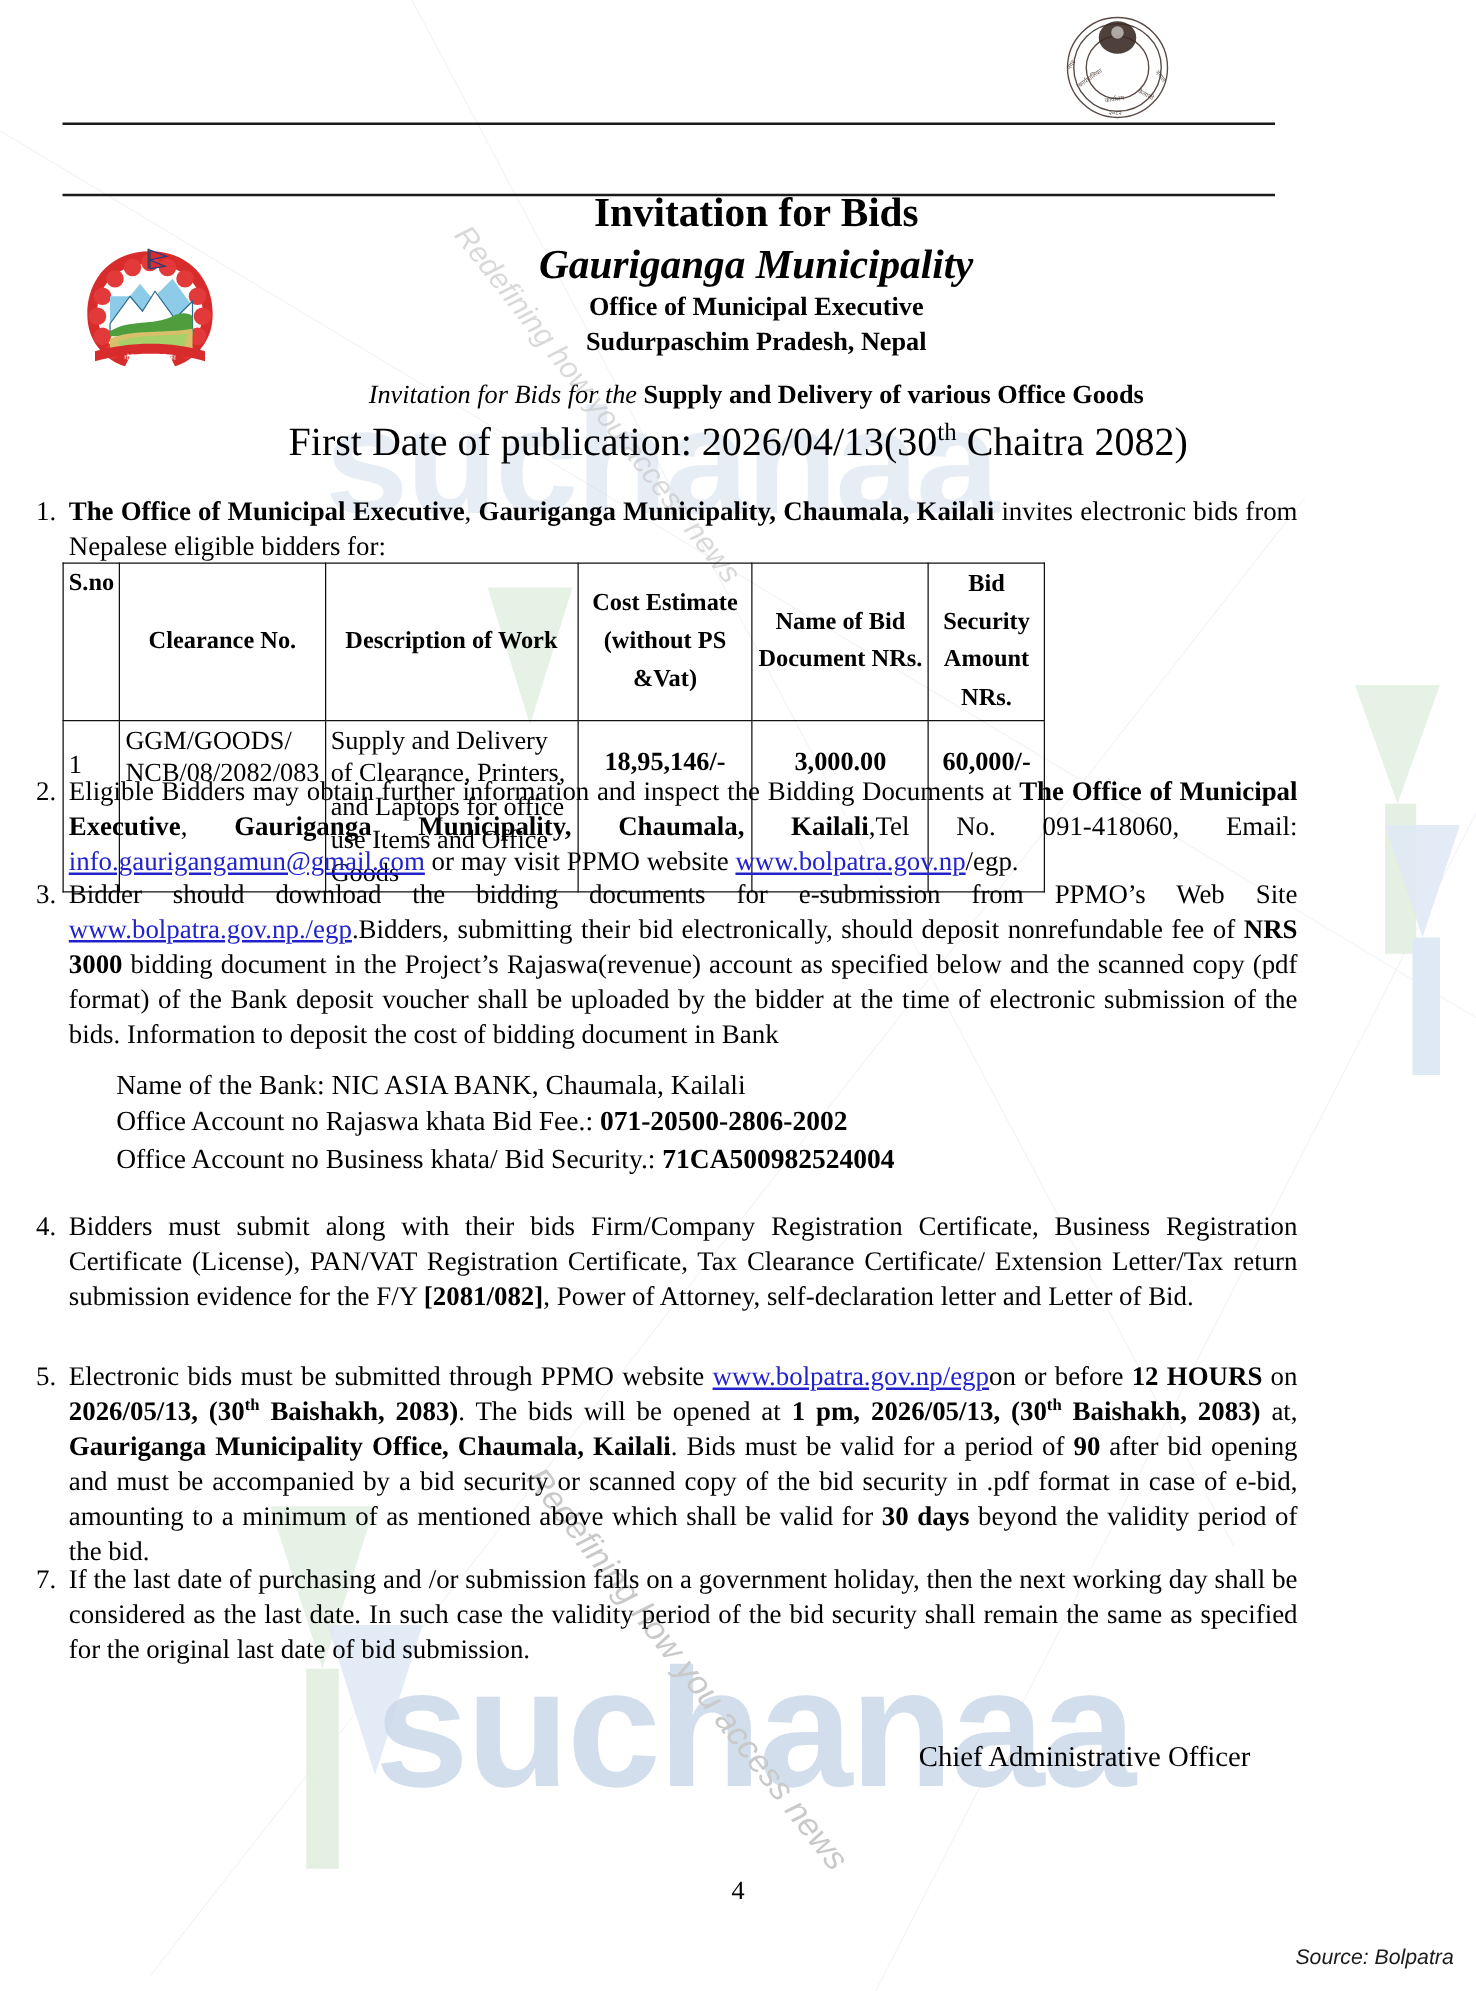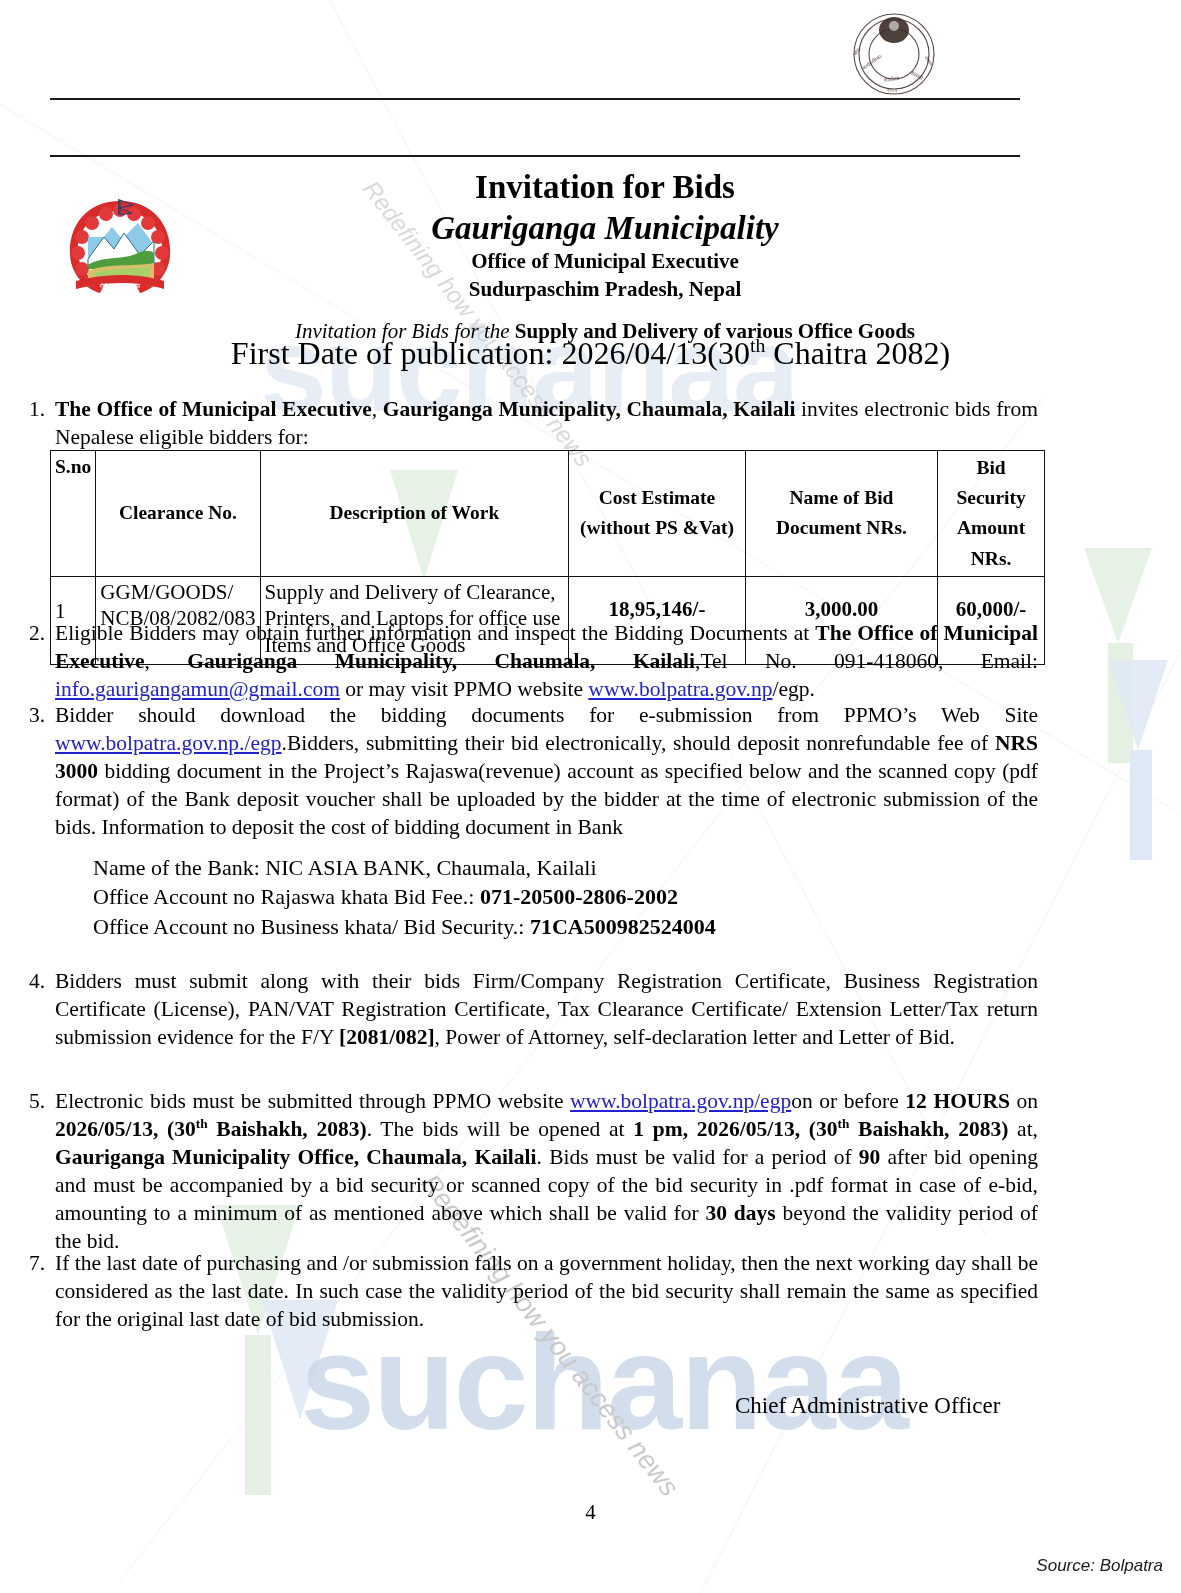--- a/index.html
+++ b/index.html
@@ -94,21 +94,21 @@
     left: 60px;
     top: 193px;
     width: 120px;
     height: 112px;
   }
 
   
   #header-block {
     position: absolute;
     left: 190px;
-    top: 168px;
+    top: 152px;
     width: 830px;
     text-align: center;
   }
   #doc-title {
     font-size: 33px;
     font-weight: 700;
     line-height: 1.18;
   }
   #org-name {
     font-size: 33px;
@@ -175,21 +175,21 @@
     width: 930px;
     font-size: 22px;
     line-height: 1.34;
   }
 
   
   #bid-table {
     position: absolute;
     left: 50px;
     top: 450px;
-    width: 995px;
+    width: 786px;
     border-collapse: collapse;
     font-size: 19.5px;
   }
   #bid-table td, #bid-table th {
     border: 1.6px solid #111;
     padding: 2px 4px;
     vertical-align: top;
   }
   #bid-table thead th {
     font-weight: 700;

